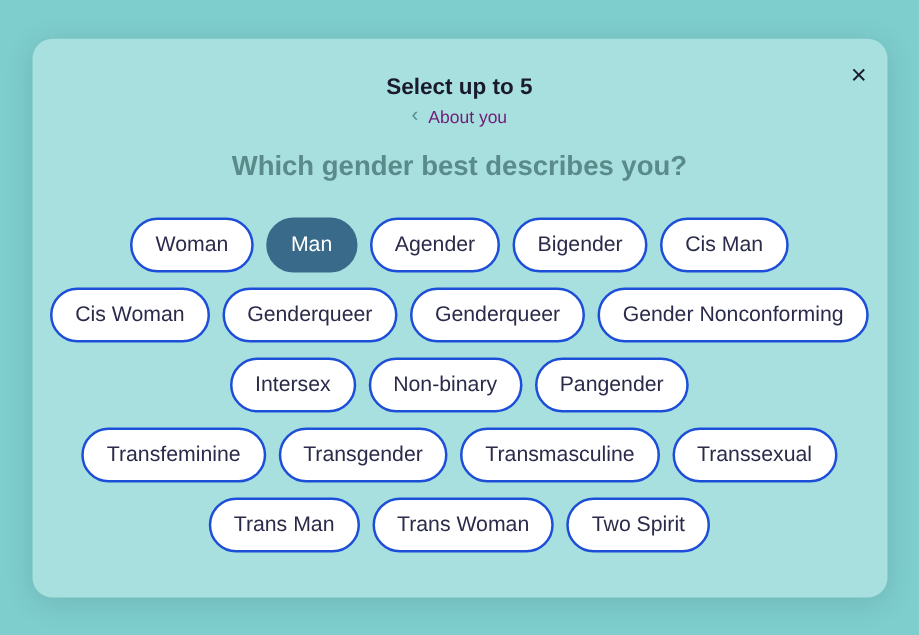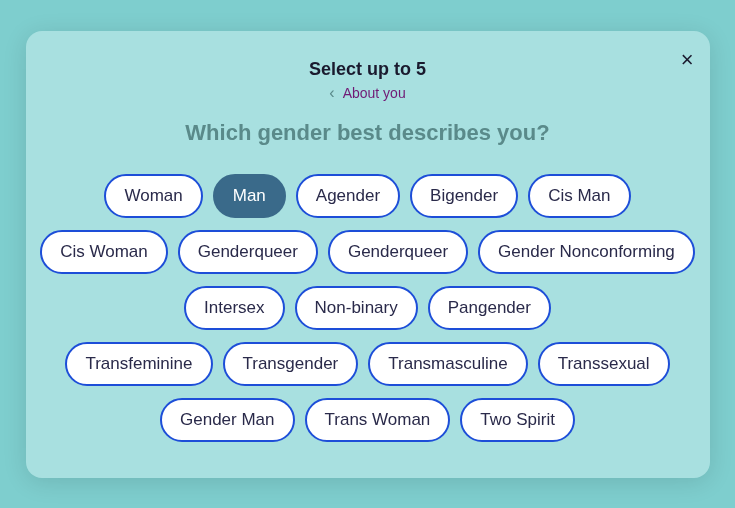--- a/index.html
+++ b/index.html
@@ -159,19 +159,19 @@
           <button class="option-btn">Non-binary</button>
           <button class="option-btn">Pangender</button>
         </div>
         <div class="options-row">
           <button class="option-btn">Transfeminine</button>
           <button class="option-btn">Transgender</button>
           <button class="option-btn">Transmasculine</button>
           <button class="option-btn">Transsexual</button>
         </div>
         <div class="options-row">
-          <button class="option-btn">Gender Man</button>
+          <button class="option-btn">Trans Man</button>
           <button class="option-btn">Trans Woman</button>
           <button class="option-btn">Two Spirit</button>
         </div>
       </div>
   </div>
 </div>
 
 </body></html>

